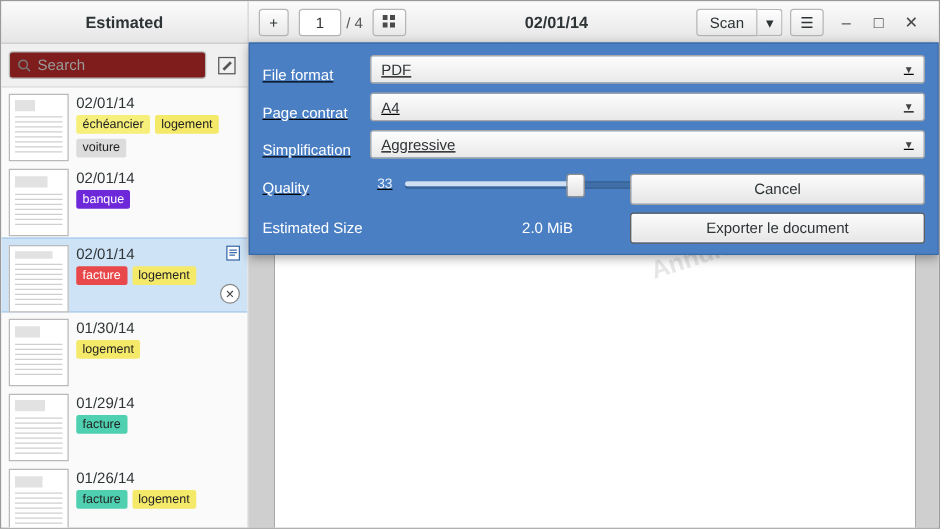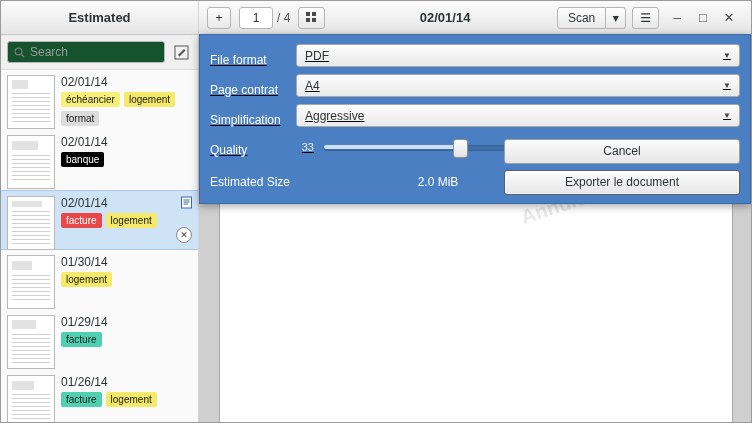--- a/index.html
+++ b/index.html
@@ -153,21 +153,21 @@
     padding: 6px;
     gap: 5px;
     background: #f0f0f0;
     border-bottom: 1px solid #dcdcdc;
   }
   .search {
     flex: 1;
     height: 22px;
     border: 1px solid #b6b6b6;
     border-radius: 3px;
-    background: #14532d;
+    background: #7f1d1d;
     display: flex;
     align-items: center;
     padding: 0 6px;
     gap: 5px;
     box-sizing: border-box;
   }
   .search .ph {
     color: #9a9a9a;
     font-size: 12px;
   }
@@ -512,40 +512,40 @@
             <div class="ln" style="top:33px;"></div>
               <div class="ln" style="top:37px;"></div>
             <div class="ln" style="top:41px;"></div>
               <div class="ln" style="top:45px;"></div>
           </div>
           <div class="docinfo">
             <div class="docdate">02/01/14</div>
             <div class="labels">
               <span class="lbl" style="background:#f6f07a">échéancier</span>
               <span class="lbl" style="background:#f5e96a">logement</span>
-              <span class="lbl" style="background:#dcdcdc">format</span>
+              <span class="lbl" style="background:#dcdcdc">voiture</span>
             </div>
           </div>
         </div>
 
         <div class="docitem">
           <div class="thumb">
             <div class="blk" style="top:5px;width:26px;"></div>
             <div class="ln" style="top:19px;"></div>
               <div class="ln" style="top:23px;"></div>
             <div class="ln" style="top:27px;"></div>
               <div class="ln" style="top:31px;"></div>
             <div class="ln" style="top:35px;"></div>
               <div class="ln" style="top:39px;"></div>
             <div class="ln" style="top:43px;"></div>
           </div>
           <div class="docinfo">
             <div class="docdate">02/01/14</div>
             <div class="labels">
-              <span class="lbl" style="background:#000000;color:#fff">banque</span>
+              <span class="lbl" style="background:#6d28d9;color:#fff">banque</span>
             </div>
           </div>
         </div>
 
         <div class="docitem selected">
           <div class="thumb">
             <div class="blk" style="top:4px;width:30px;height:6px;"></div>
             <div class="ln" style="top:14px;"></div>
               <div class="ln" style="top:18px;"></div>
             <div class="ln" style="top:22px;"></div>

